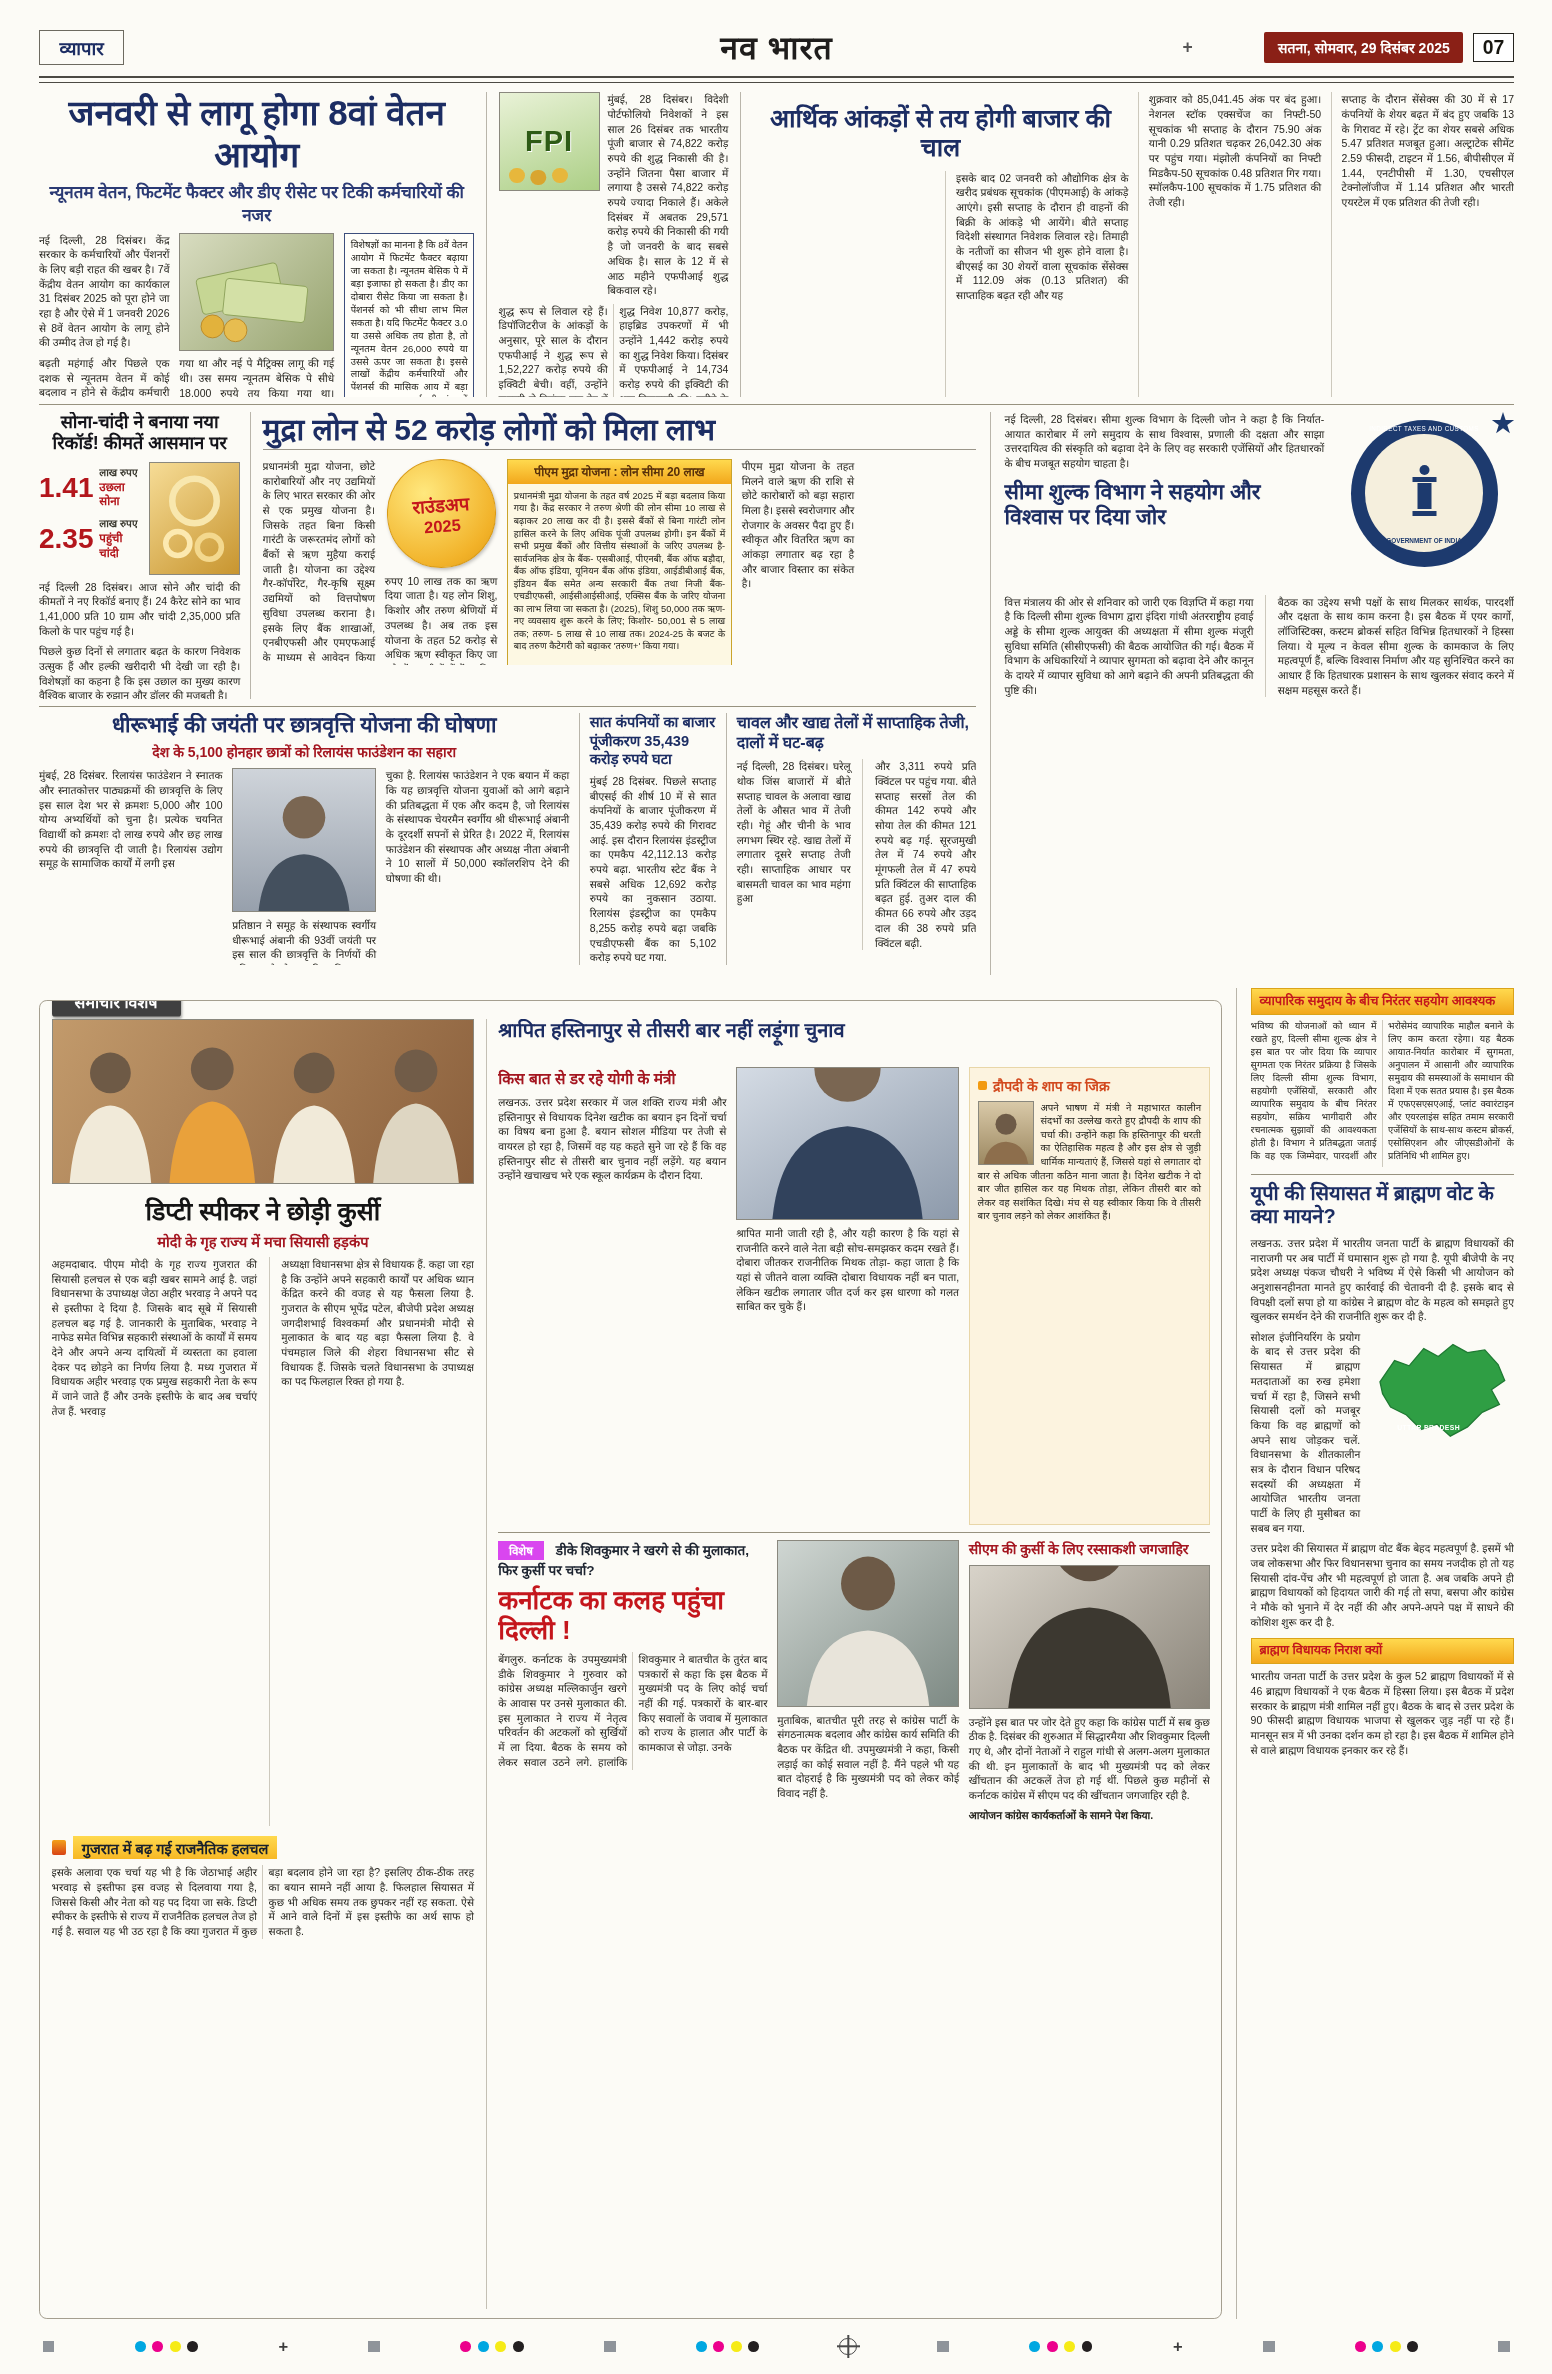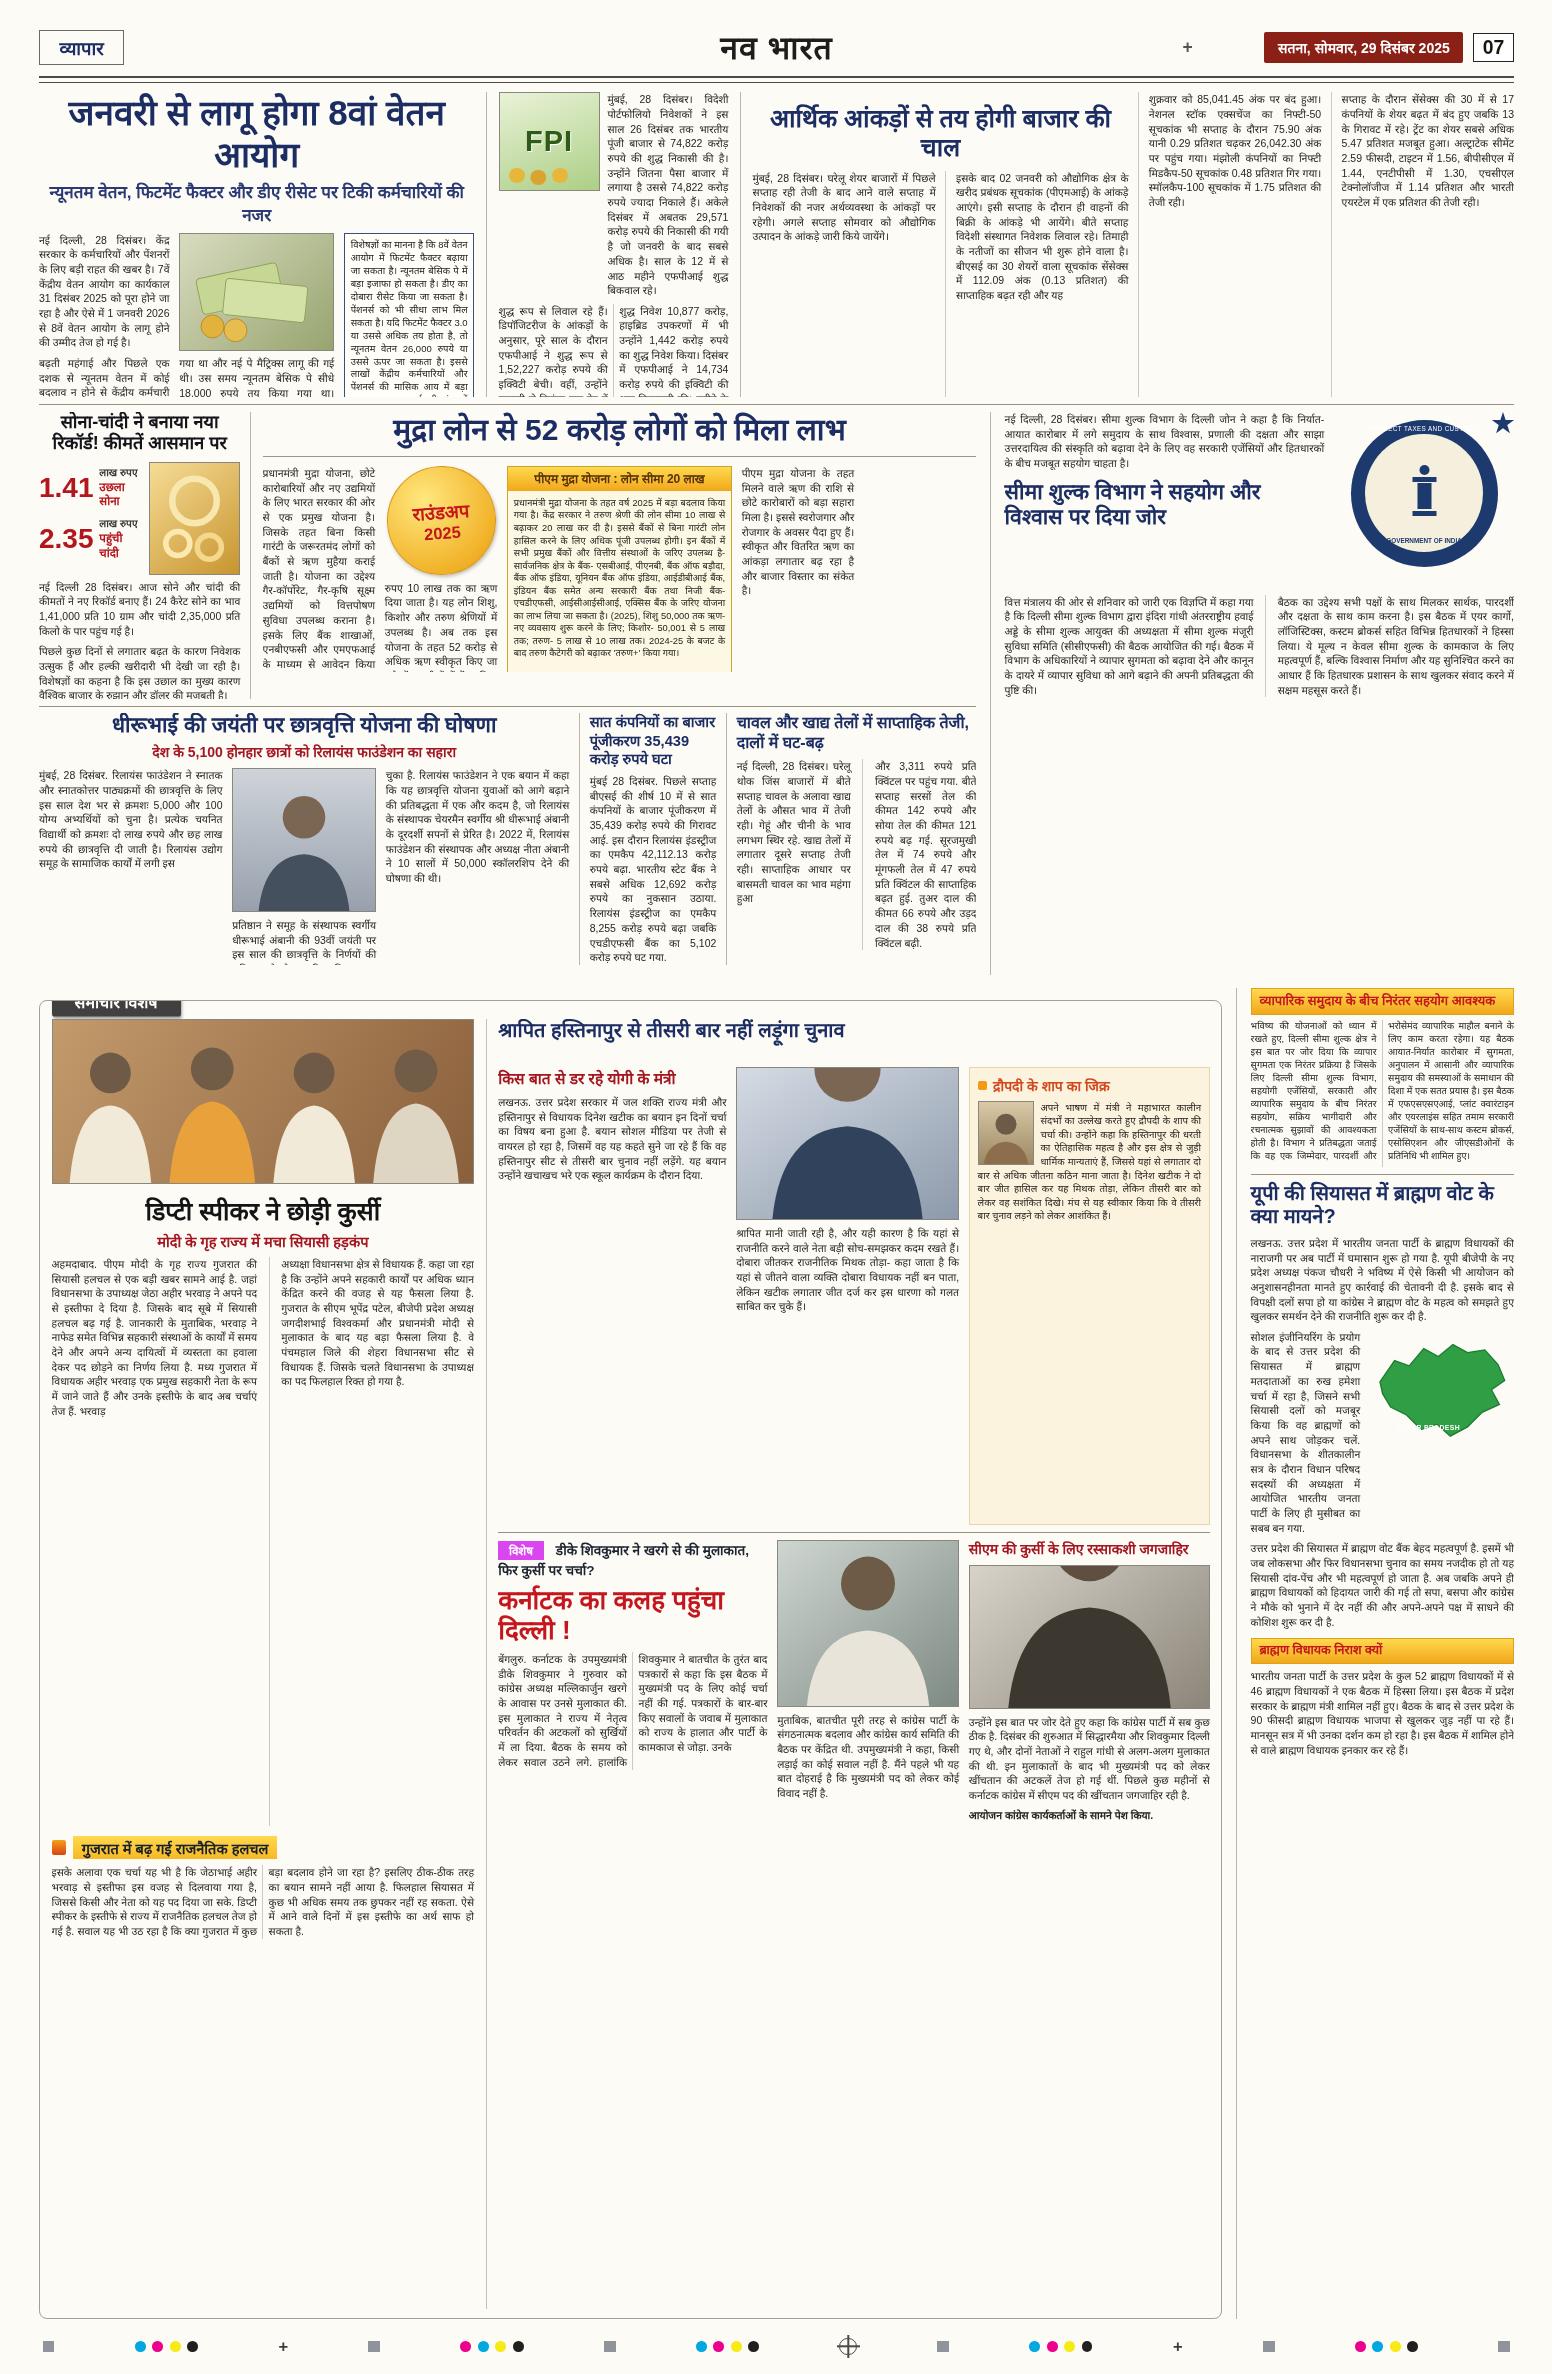--- a/index.html
+++ b/index.html
@@ -52,21 +52,21 @@
   .gold-hl{font-size:18px;color:#14141a;font-weight:800;text-align:center;line-height:1.2}
   .gold-top{display:flex;gap:5.8px;align-items:center;margin:6.8px 0 4.9px}
   .gold-stats{flex:1}
   .stat{display:flex;align-items:center;gap:5.8px;margin-bottom:9.7px}
   .stat-val{font-size:28px;font-weight:800;color:#b3161c}
   .stat-side{display:flex;flex-direction:column;font-size:10.2px;line-height:1.25}
   .stat-side i{font-style:normal;font-weight:700;color:#3a392f}
   .stat-side b{color:#b3161c;font-size:11.6px}
   .goldimg{width:91px;height:113px;flex:none;background:linear-gradient(140deg,#f6dc96,#c8952f)}
   .mudra{padding-left:11.6px}
-  .mudra-hl{font-size:30px;text-align:center;border-bottom:1px solid #9b968a;padding-bottom:9px;margin-bottom:8.7px}
+  .mudra-hl{font-size:30px;text-align:left;border-bottom:1px solid #9b968a;padding-bottom:2px;margin-bottom:8.7px}
   .mudra-grid{display:grid;grid-template-columns:1fr 1fr 225px 1fr 1fr;gap:9.7px;height:206px;overflow:hidden}
   .badge{width:109px;height:109px;border-radius:50%;background:radial-gradient(circle at 35% 30%,#ffe87e,#f2b32a 70%,#e09a12);border:1.9px solid #d89a16;display:flex;flex-direction:column;align-items:center;justify-content:center;margin:0 auto;transform:rotate(-4deg);box-shadow:1px 1.9px 3.9px rgba(0,0,0,.25)}
   .badge .b1{font-size:18.4px;font-weight:800;color:#c4161c}
   .badge .b2{font-size:16.5px;font-weight:800;color:#c4161c}
   .pmbox{border:1px solid #caa42c;background:#fdf8e3;display:flex;flex-direction:column;overflow:hidden}
   .pmbox-title{background:linear-gradient(#ffd94e,#f2a71b);color:#58300a;font-weight:800;font-size:12px;text-align:center;padding:4.9px 5.8px;line-height:1.2}
   .pm-b{font-size:9.3px;padding:5.8px;overflow:hidden;line-height:1.35}
   .row3{display:grid;grid-template-columns:541px 147px 1fr;height:252px;overflow:hidden}
   .dhiru{border-right:1px solid #b9b5aa;padding-right:9.7px}
   .dhiru-hl{font-size:21.3px;text-align:center}
@@ -191,21 +191,20 @@
           <span class="fpitxt">FPI</span>
         </div>
         <p class="t">मुंबई, 28 दिसंबर। विदेशी पोर्टफोलियो निवेशकों ने इस साल 26 दिसंबर तक भारतीय पूंजी बाजार से 74,822 करोड़ रुपये की शुद्ध निकासी की है। उन्होंने जितना पैसा बाजार में लगाया है उससे 74,822 करोड़ रुपये ज्यादा निकाले हैं। अकेले दिसंबर में अबतक 29,571 करोड़ रुपये की निकासी की गयी है जो जनवरी के बाद सबसे अधिक है। साल के 12 में से आठ महीने एफपीआई शुद्ध बिकवाल रहे।</p>
       </div>
       <div class="t cols2 mt">शुद्ध रूप से लिवाल रहे हैं। डिपॉजिटरीज के आंकड़ों के अनुसार, पूरे साल के दौरान एफपीआई ने शुद्ध रूप से 1,52,227 करोड़ रुपये की इक्विटी बेची। वहीं, उन्होंने जनवरी से दिसंबर तक डेट में खरीदारी की। उन्होंने 72,893 रुपये के डेट की शुद्ध खरीदी की। म्यूचुअल फंड में जनवरी से नवंबर तक शुद्ध निवेश 10,877 करोड़, हाइब्रिड उपकरणों में भी उन्होंने 1,442 करोड़ रुपये का शुद्ध निवेश किया। दिसंबर में एफपीआई ने 14,734 करोड़ रुपये की इक्विटी की शुद्ध बिकवाली की। महीने के दौरान उनका डेट और म्यूचुअल फंड में भी निवेश नकारात्मक रहा।</div>
     </article>
 
     <article>
       <div class="econ-grid">
         <h2 class="hl econ-hl">आर्थिक आंकड़ों से तय होगी बाजार की चाल</h2>
-        <p class="t ec1">मुंबई, 28 दिसंबर। घरेलू शेयर बाजारों में पिछले सप्ताह रही तेजी के बाद आने वाले सप्ताह में निवेशकों की नजर अर्थव्यवस्था के आंकड़ों पर रहेगी। अगले सप्ताह सोमवार को औद्योगिक उत्पादन के आंकड़े जारी किये जायेंगे।</p>
         <p class="t ec2">इसके बाद 02 जनवरी को औद्योगिक क्षेत्र के खरीद प्रबंधक सूचकांक (पीएमआई) के आंकड़े आएंगे। इसी सप्ताह के दौरान ही वाहनों की बिक्री के आंकड़े भी आयेंगे। बीते सप्ताह विदेशी संस्थागत निवेशक लिवाल रहे। तिमाही के नतीजों का सीजन भी शुरू होने वाला है। बीएसई का 30 शेयरों वाला सूचकांक सेंसेक्स में 112.09 अंक (0.13 प्रतिशत) की साप्ताहिक बढ़त रही और यह</p>
         <p class="t ec3">शुक्रवार को 85,041.45 अंक पर बंद हुआ। नेशनल स्टॉक एक्सचेंज का निफ्टी-50 सूचकांक भी सप्ताह के दौरान 75.90 अंक यानी 0.29 प्रतिशत चढ़कर 26,042.30 अंक पर पहुंच गया। मंझोली कंपनियों का निफ्टी मिडकैप-50 सूचकांक 0.48 प्रतिशत गिर गया। स्मॉलकैप-100 सूचकांक में 1.75 प्रतिशत की तेजी रही।</p>
         <p class="t ec4">सप्ताह के दौरान सेंसेक्स की 30 में से 17 कंपनियों के शेयर बढ़त में बंद हुए जबकि 13 के गिरावट में रहे। ट्रेंट का शेयर सबसे अधिक 5.47 प्रतिशत मजबूत हुआ। अल्ट्राटेक सीमेंट 2.59 फीसदी, टाइटन में 1.56, बीपीसीएल में 1.44, एनटीपीसी में 1.30, एचसीएल टेक्नोलॉजीज में 1.14 प्रतिशत और भारती एयरटेल में एक प्रतिशत की तेजी रही।</p>
       </div>
     </article>
   </section>
   <div class="rule"></div>
 
   <div class="mid">
     <div class="mid-left">

